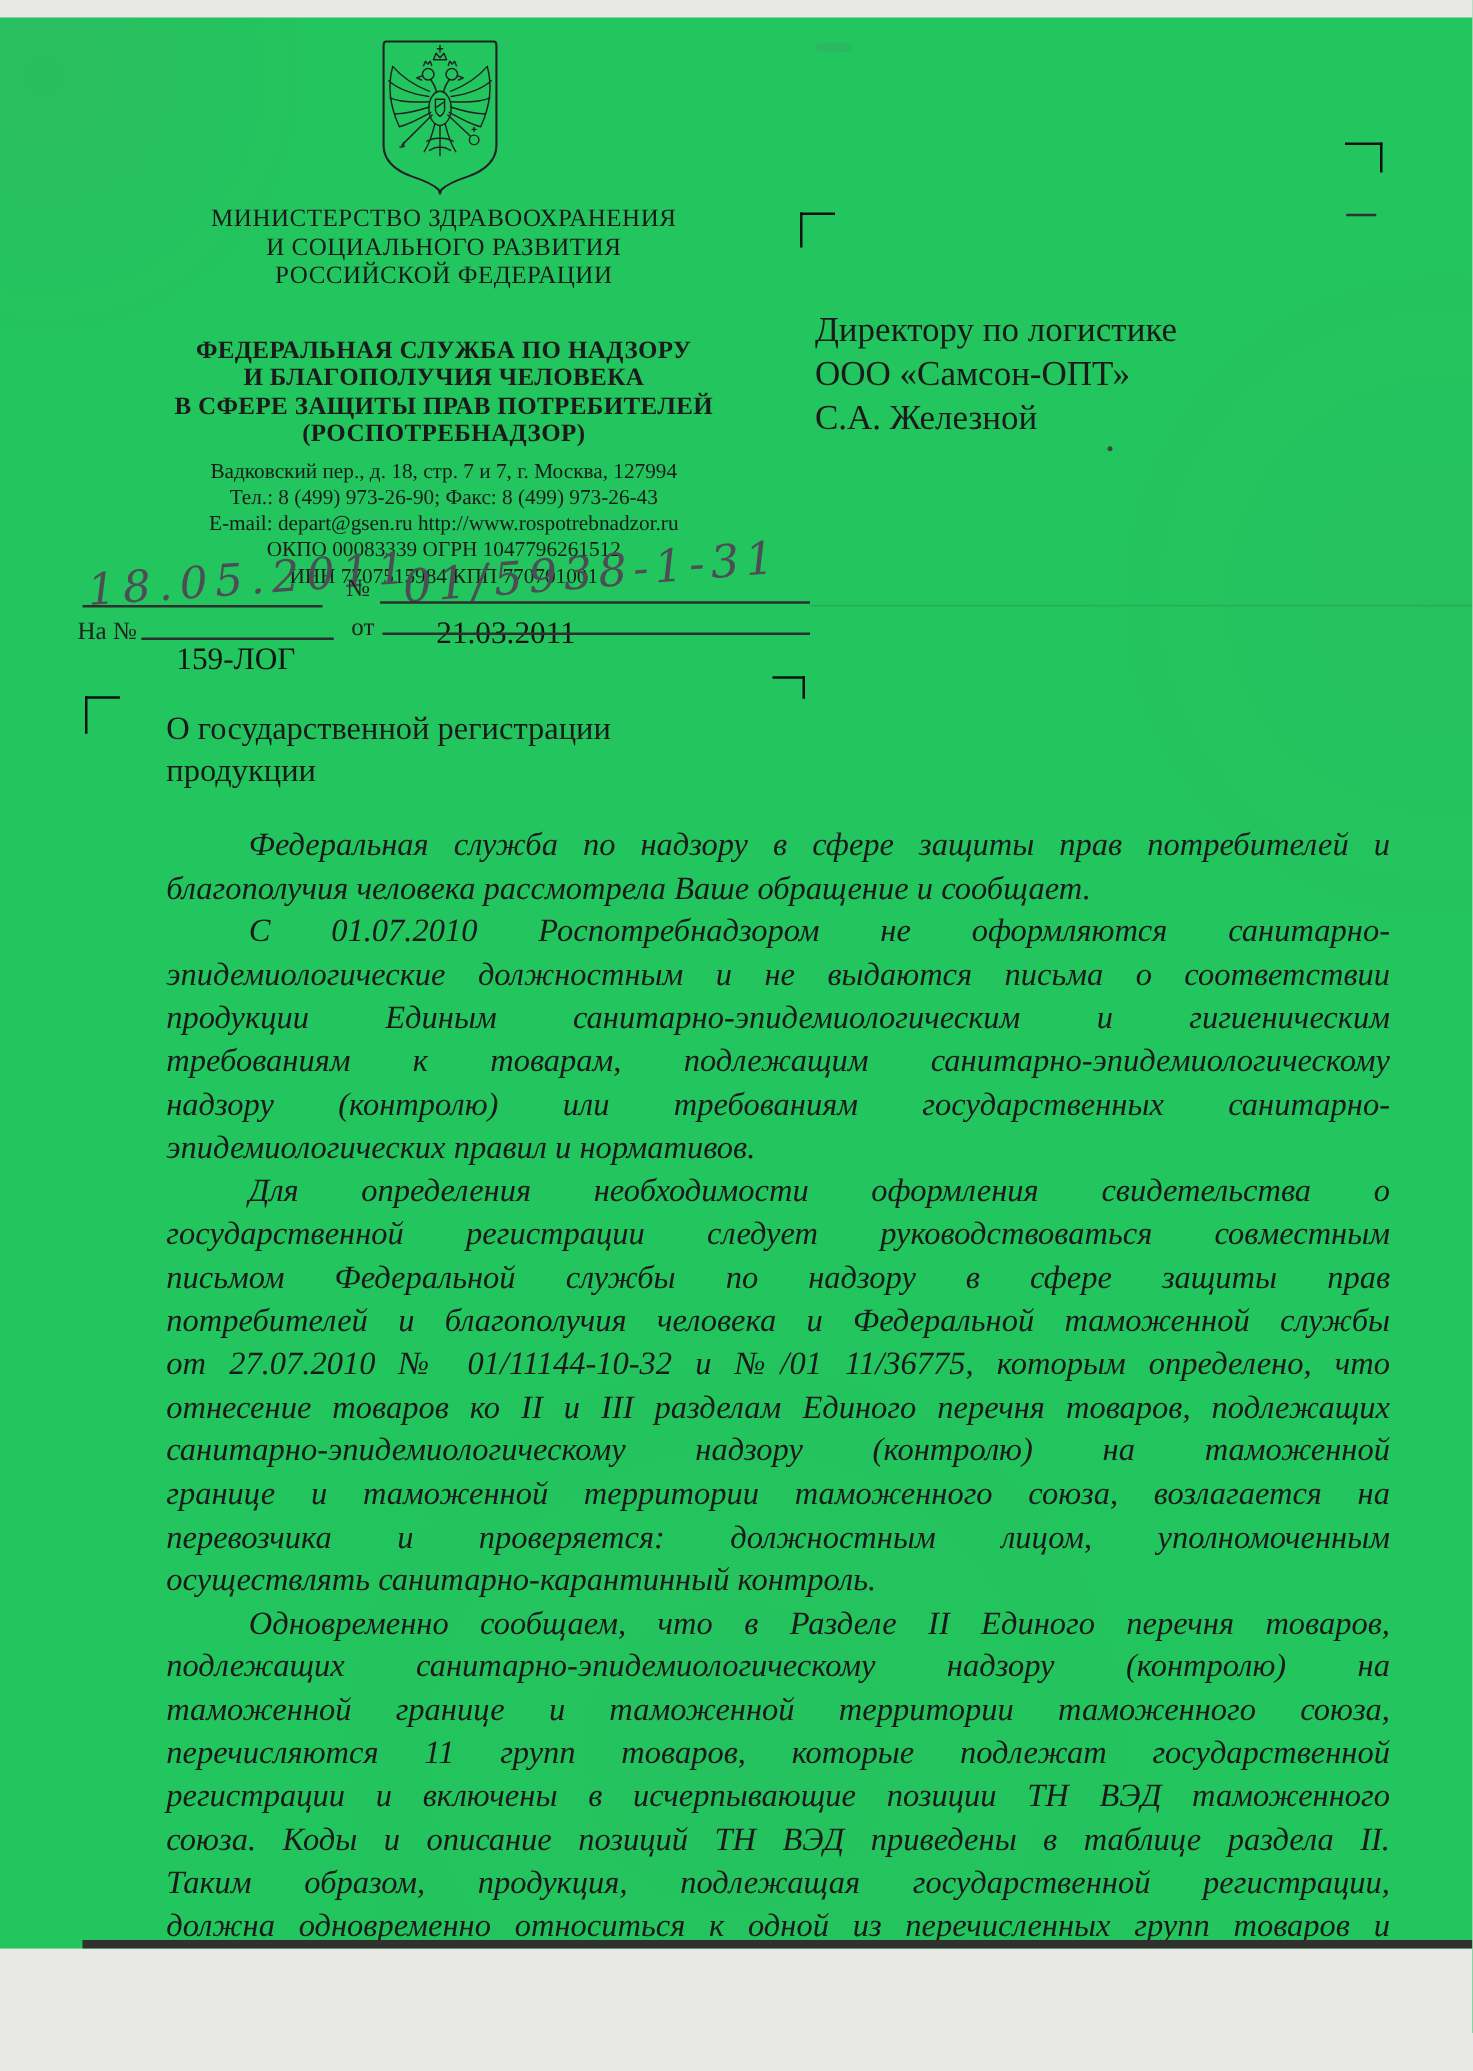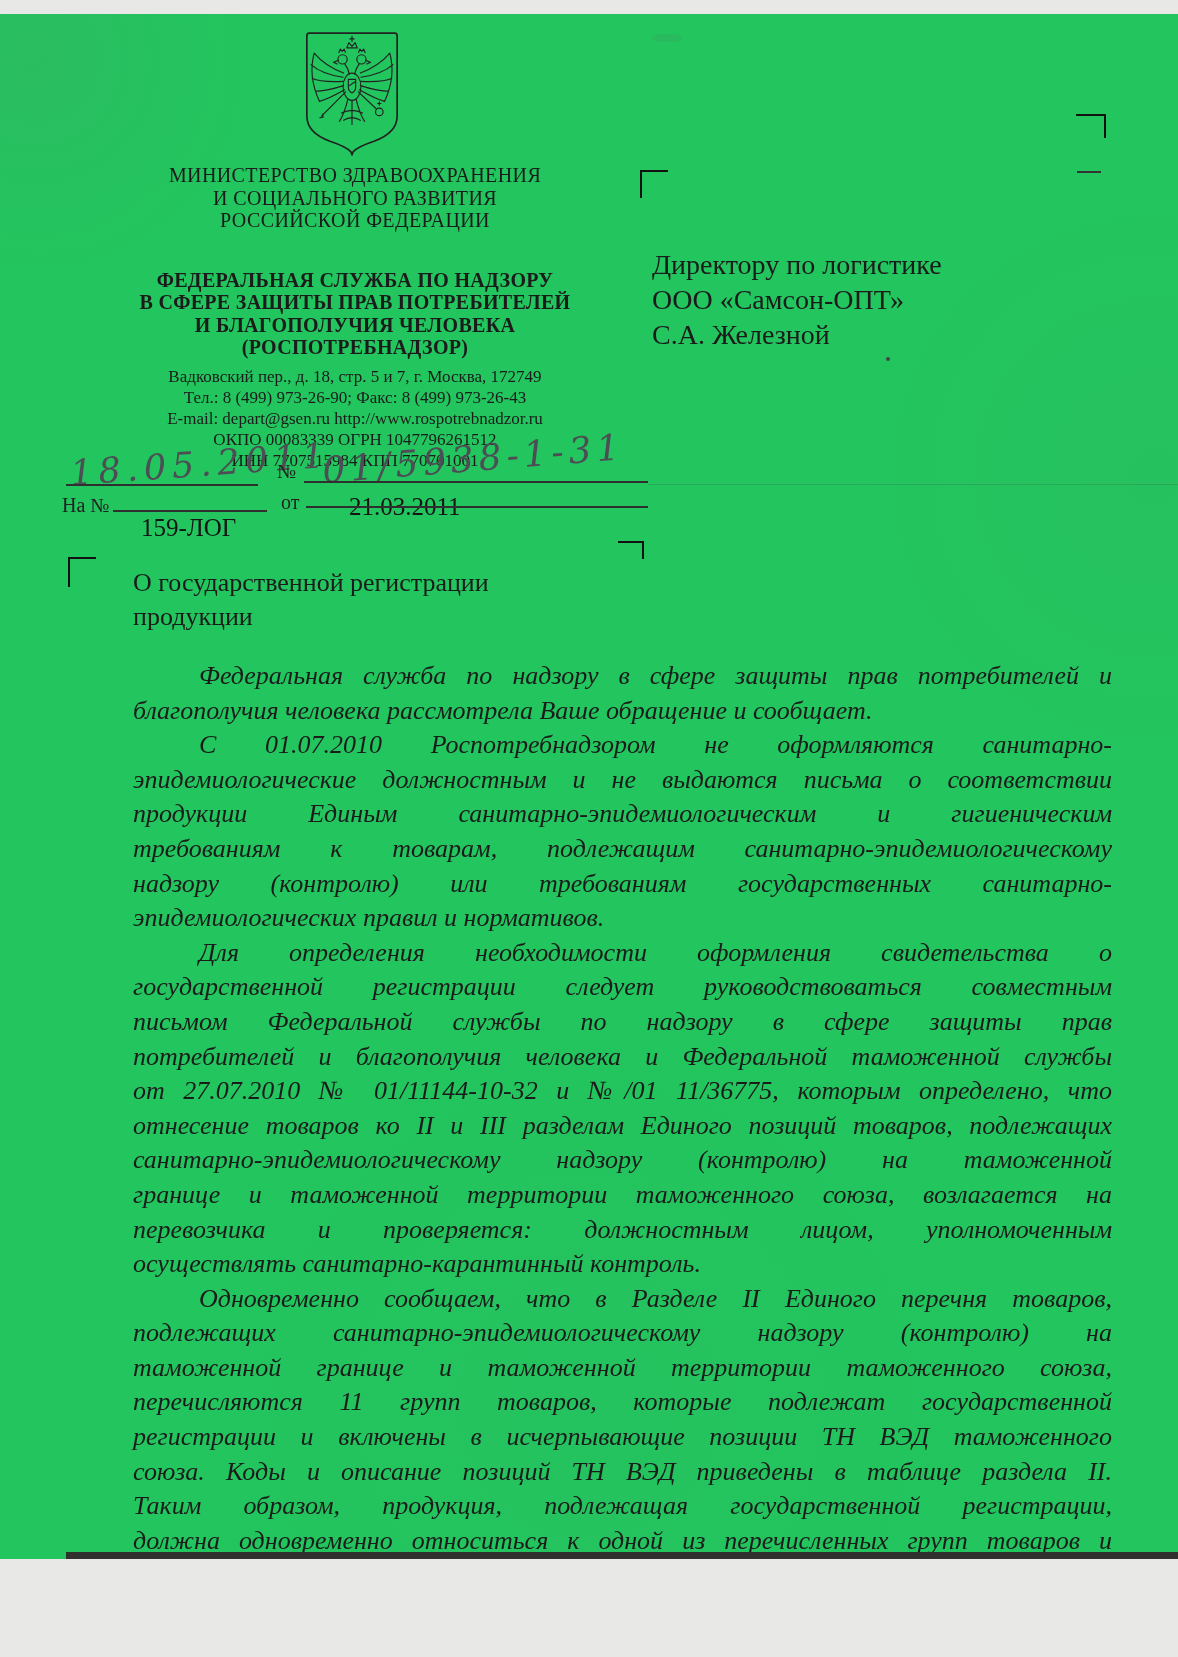--- a/index.html
+++ b/index.html
@@ -111,26 +111,26 @@
   </div>
 
   <div class="sender">
     <div class="ministry">
         <div class="ln">МИНИСТЕРСТВО ЗДРАВООХРАНЕНИЯ</div>
         <div class="ln">И СОЦИАЛЬНОГО РАЗВИТИЯ</div>
         <div class="ln">РОССИЙСКОЙ ФЕДЕРАЦИИ</div>
       </div>
     <div class="service">
         <div class="ln">ФЕДЕРАЛЬНАЯ СЛУЖБА ПО НАДЗОРУ</div>
+        <div class="ln">И БЛАГОПОЛУЧИЯ ЧЕЛОВЕКА</div>
         <div class="ln">В СФЕРЕ ЗАЩИТЫ ПРАВ ПОТРЕБИТЕЛЕЙ</div>
-        <div class="ln">И БЛАГОПОЛУЧИЯ ЧЕЛОВЕКА</div>
         <div class="ln">(РОСПОТРЕБНАДЗОР)</div>
       </div>
     <div class="contacts">
-        <div class="ln">Вадковский пер., д. 18, стр. 5 и 7,  г. Москва, 172749</div>
+        <div class="ln">Вадковский пер., д. 18, стр. 7 и 7,  г. Москва, 127994</div>
         <div class="ln">Тел.: 8 (499) 973-26-90; Факс: 8 (499) 973-26-43</div>
         <div class="ln">E-mail: depart@gsen.ru  http://www.rospotrebnadzor.ru</div>
         <div class="ln">ОКПО 00083339  ОГРН 1047796261512</div>
         <div class="ln">ИНН 7707515984  КПП 770701001</div>
       </div>
   </div>
 
   <div class="recipient">
       <div class="ln">Директору по логистике</div>
       <div class="ln">ООО «Самсон-ОПТ»</div>
@@ -164,21 +164,21 @@
       <div class="bl">эпидемиологические должностным и не выдаются письма о соответствии</div>
       <div class="bl">продукции Единым санитарно-эпидемиологическим и гигиеническим</div>
       <div class="bl">требованиям к товарам, подлежащим санитарно-эпидемиологическому</div>
       <div class="bl">надзору (контролю) или требованиям государственных санитарно-</div>
       <div class="bl last">эпидемиологических правил и нормативов.</div>
       <div class="bl ind">Для определения необходимости оформления свидетельства о</div>
       <div class="bl">государственной регистрации следует руководствоваться совместным</div>
       <div class="bl">письмом Федеральной службы по надзору в сфере защиты прав</div>
       <div class="bl">потребителей и благополучия человека и Федеральной таможенной службы</div>
       <div class="bl">от 27.07.2010 № 01/11144-10-32 и №/01 11/36775, которым определено, что</div>
-      <div class="bl">отнесение товаров ко II и III разделам Единого позиций товаров, подлежащих</div>
+      <div class="bl">отнесение товаров ко II и III разделам Единого перечня товаров, подлежащих</div>
       <div class="bl">санитарно-эпидемиологическому надзору (контролю) на таможенной</div>
       <div class="bl">границе и таможенной территории таможенного союза, возлагается на</div>
       <div class="bl">перевозчика и проверяется: должностным лицом, уполномоченным</div>
       <div class="bl last">осуществлять санитарно-карантинный контроль.</div>
       <div class="bl ind">Одновременно сообщаем, что в Разделе II Единого перечня товаров,</div>
       <div class="bl">подлежащих санитарно-эпидемиологическому надзору (контролю) на</div>
       <div class="bl">таможенной границе и таможенной территории таможенного союза,</div>
       <div class="bl">перечисляются 11 групп товаров, которые подлежат государственной</div>
       <div class="bl">регистрации и включены в исчерпывающие позиции ТН ВЭД таможенного</div>
       <div class="bl">союза. Коды и описание позиций ТН ВЭД приведены в таблице раздела II.</div>

